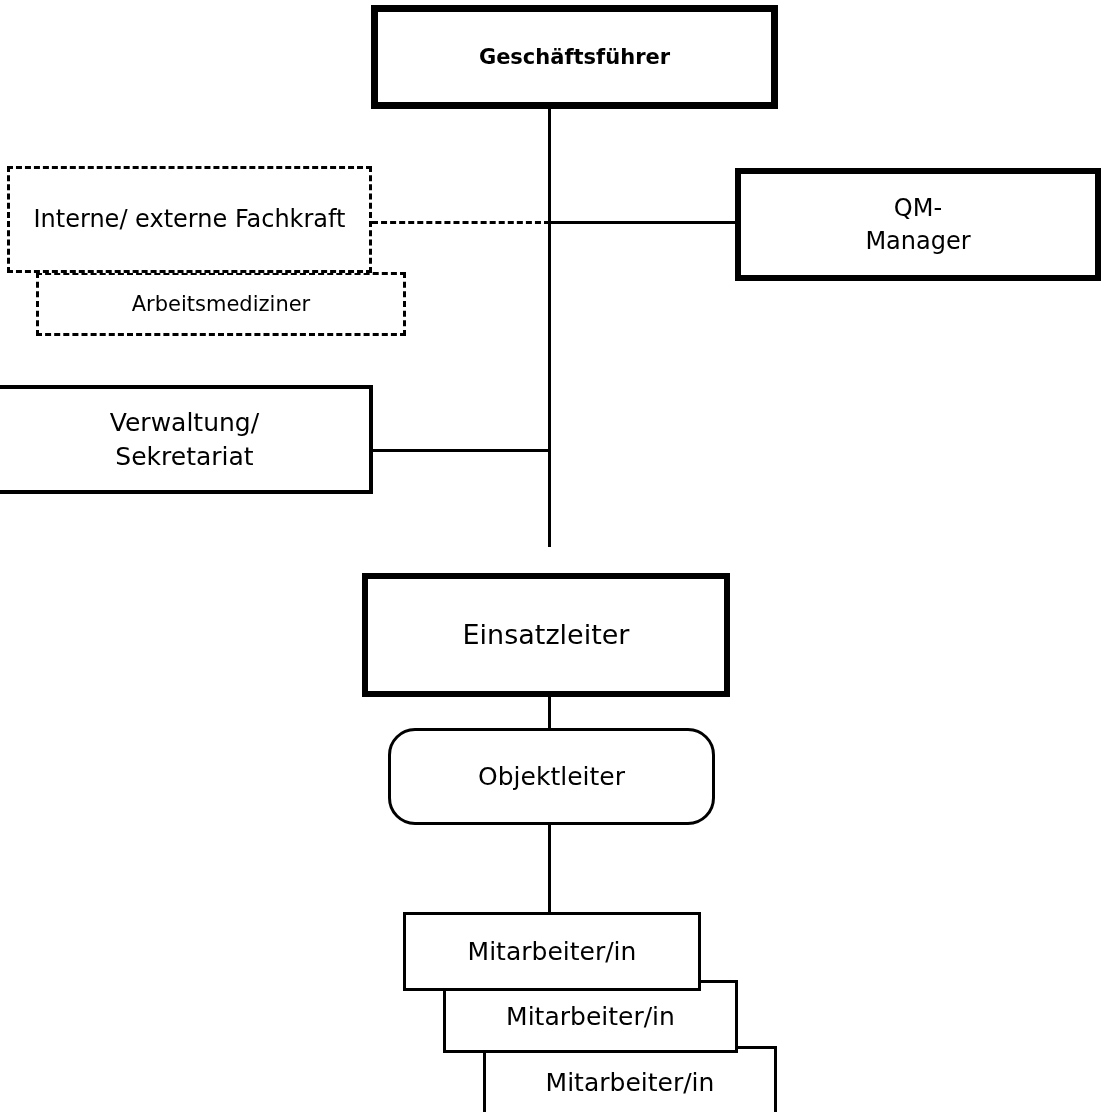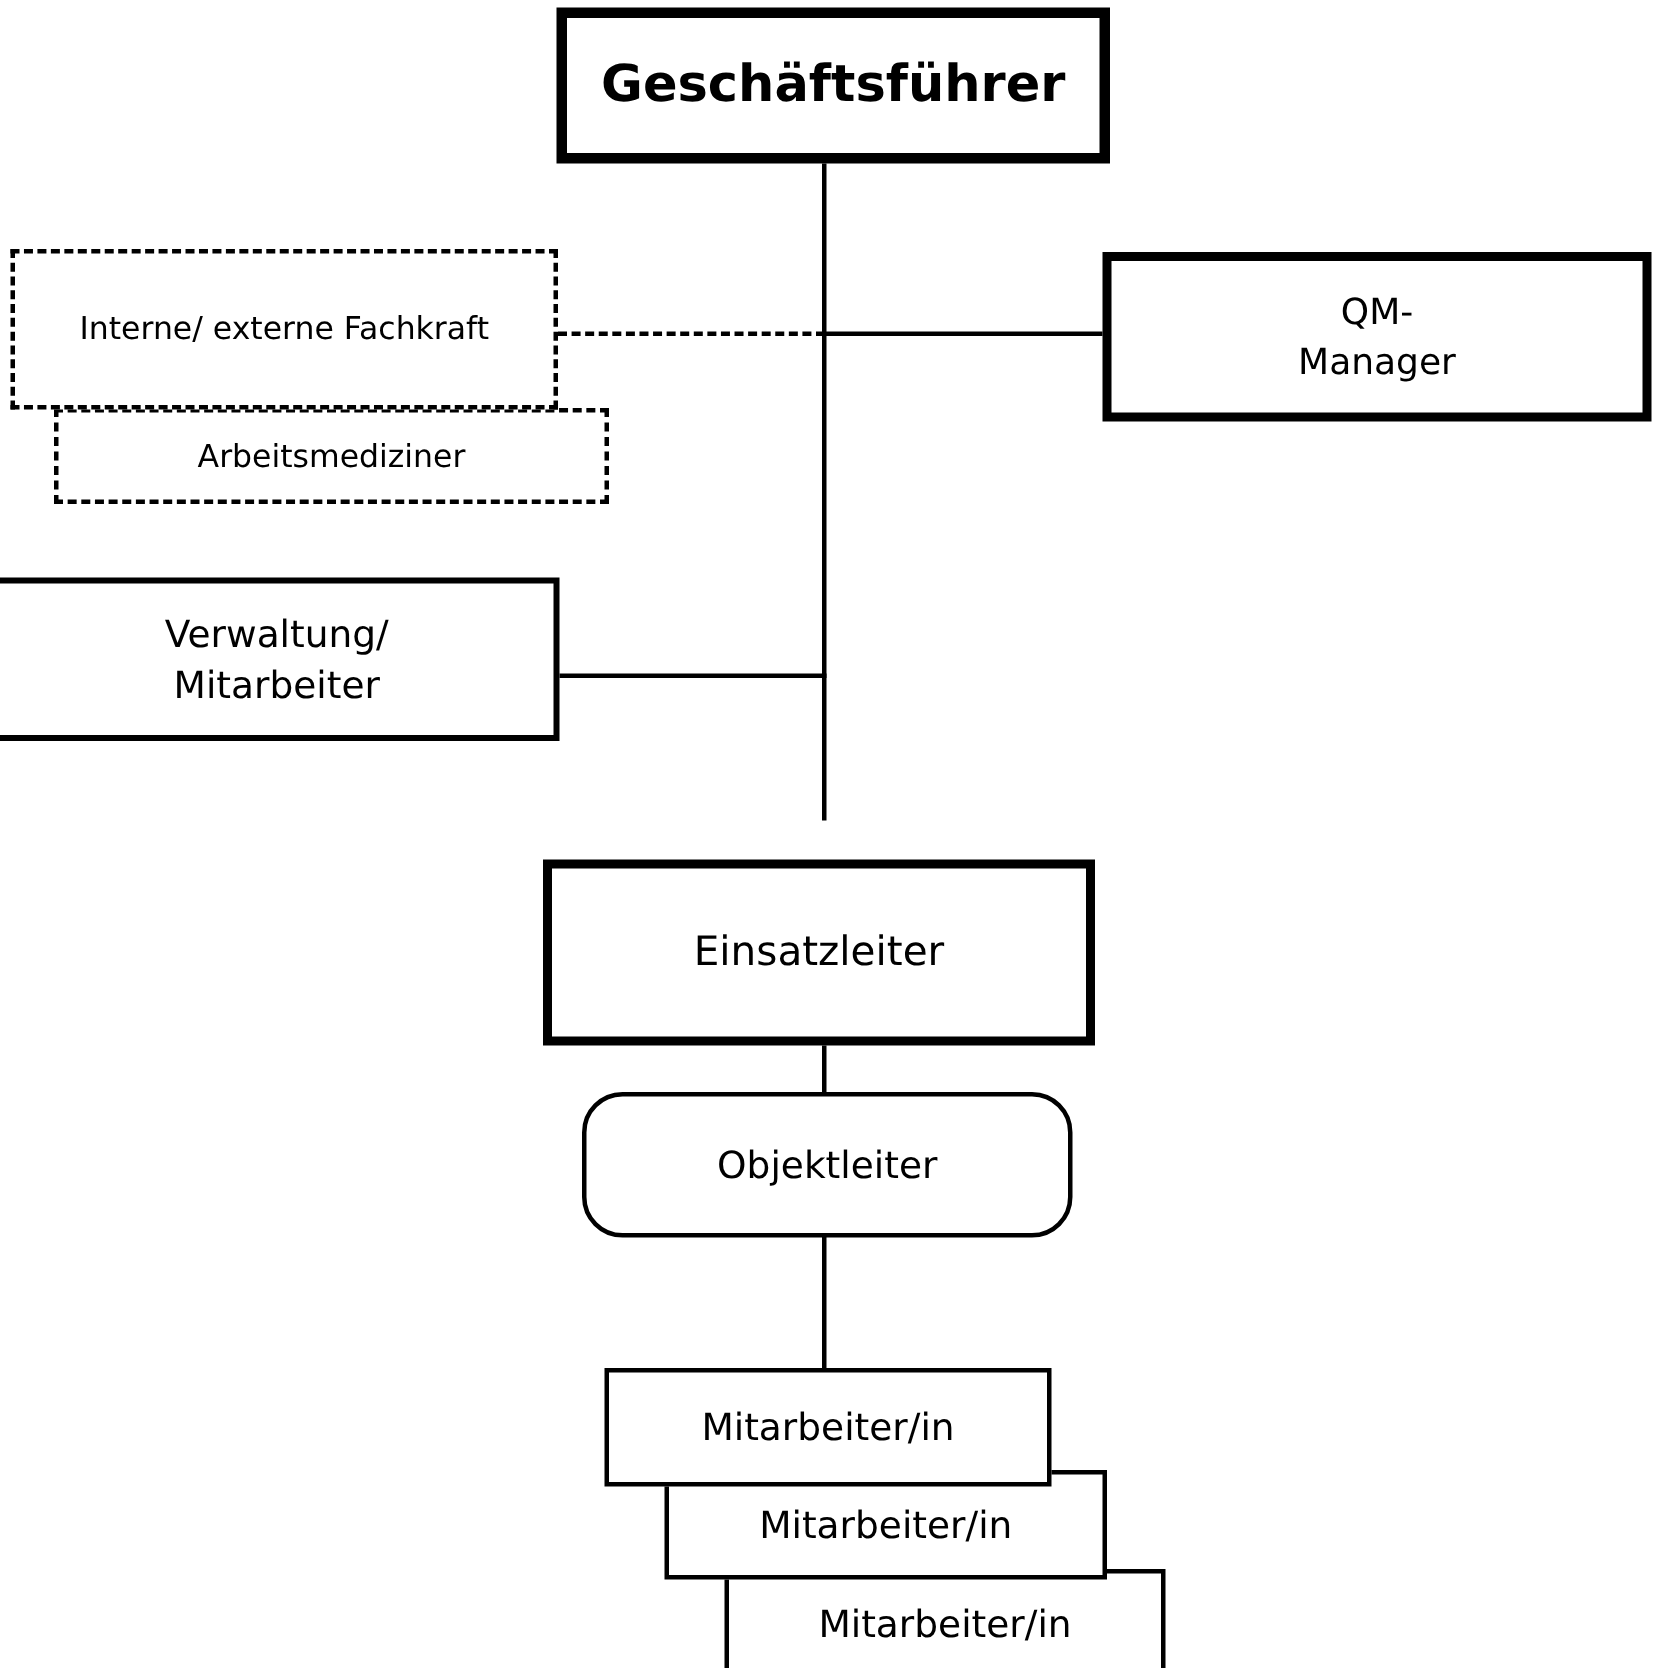--- a/index.html
+++ b/index.html
@@ -57,26 +57,26 @@
 
   
   .bw-thick  { border: 7px solid #000000; }
   .bw-heavy  { border: 6px solid #000000; }
   .bw-medium { border: 4px solid #000000; }
   .bw-thin   { border: 3px solid #000000; }
   .bw-dashed { border: 3px dashed #000000; }
 
   
   #box-geschaeftsfuehrer {
-    left: 371px; top: 5px; width: 369px; height: 104px;
-    font-size: 34px; font-weight: bold;
+    left: 371px; top: 5px; width: 407px; height: 104px;
+    font-size: 21px; font-weight: bold;
   }
   #box-fachkraft {
     left: 7px; top: 166px; width: 365px; height: 107px;
-    font-size: 21px;
+    font-size: 24px;
     z-index: 5;
   }
   #box-arbeitsmediziner {
     left: 36px; top: 272px; width: 370px; height: 64px;
     font-size: 21px;
     z-index: 4;
     justify-content: center;
   }
   #box-qm-manager {
     left: 735px; top: 168px; width: 366px; height: 113px;
@@ -147,21 +147,21 @@
     <span class="ln">Arbeitsmediziner</span>
   </div>
 
   <div class="box bw-heavy" id="box-qm-manager">
     <span class="ln">QM-</span>
     <span class="ln">Manager</span>
   </div>
 
   <div class="box bw-medium" id="box-sekretariat">
     <span class="ln">Verwaltung/</span>
-    <span class="ln">Mitarbeiter</span>
+    <span class="ln">Sekretariat</span>
   </div>
 
   <div class="box bw-heavy" id="box-einsatzleiter">
     <span class="ln">Einsatzleiter</span>
   </div>
 
   <div class="box bw-thin" id="box-objektleiter">
     <span class="ln">Objektleiter</span>
   </div>
 

